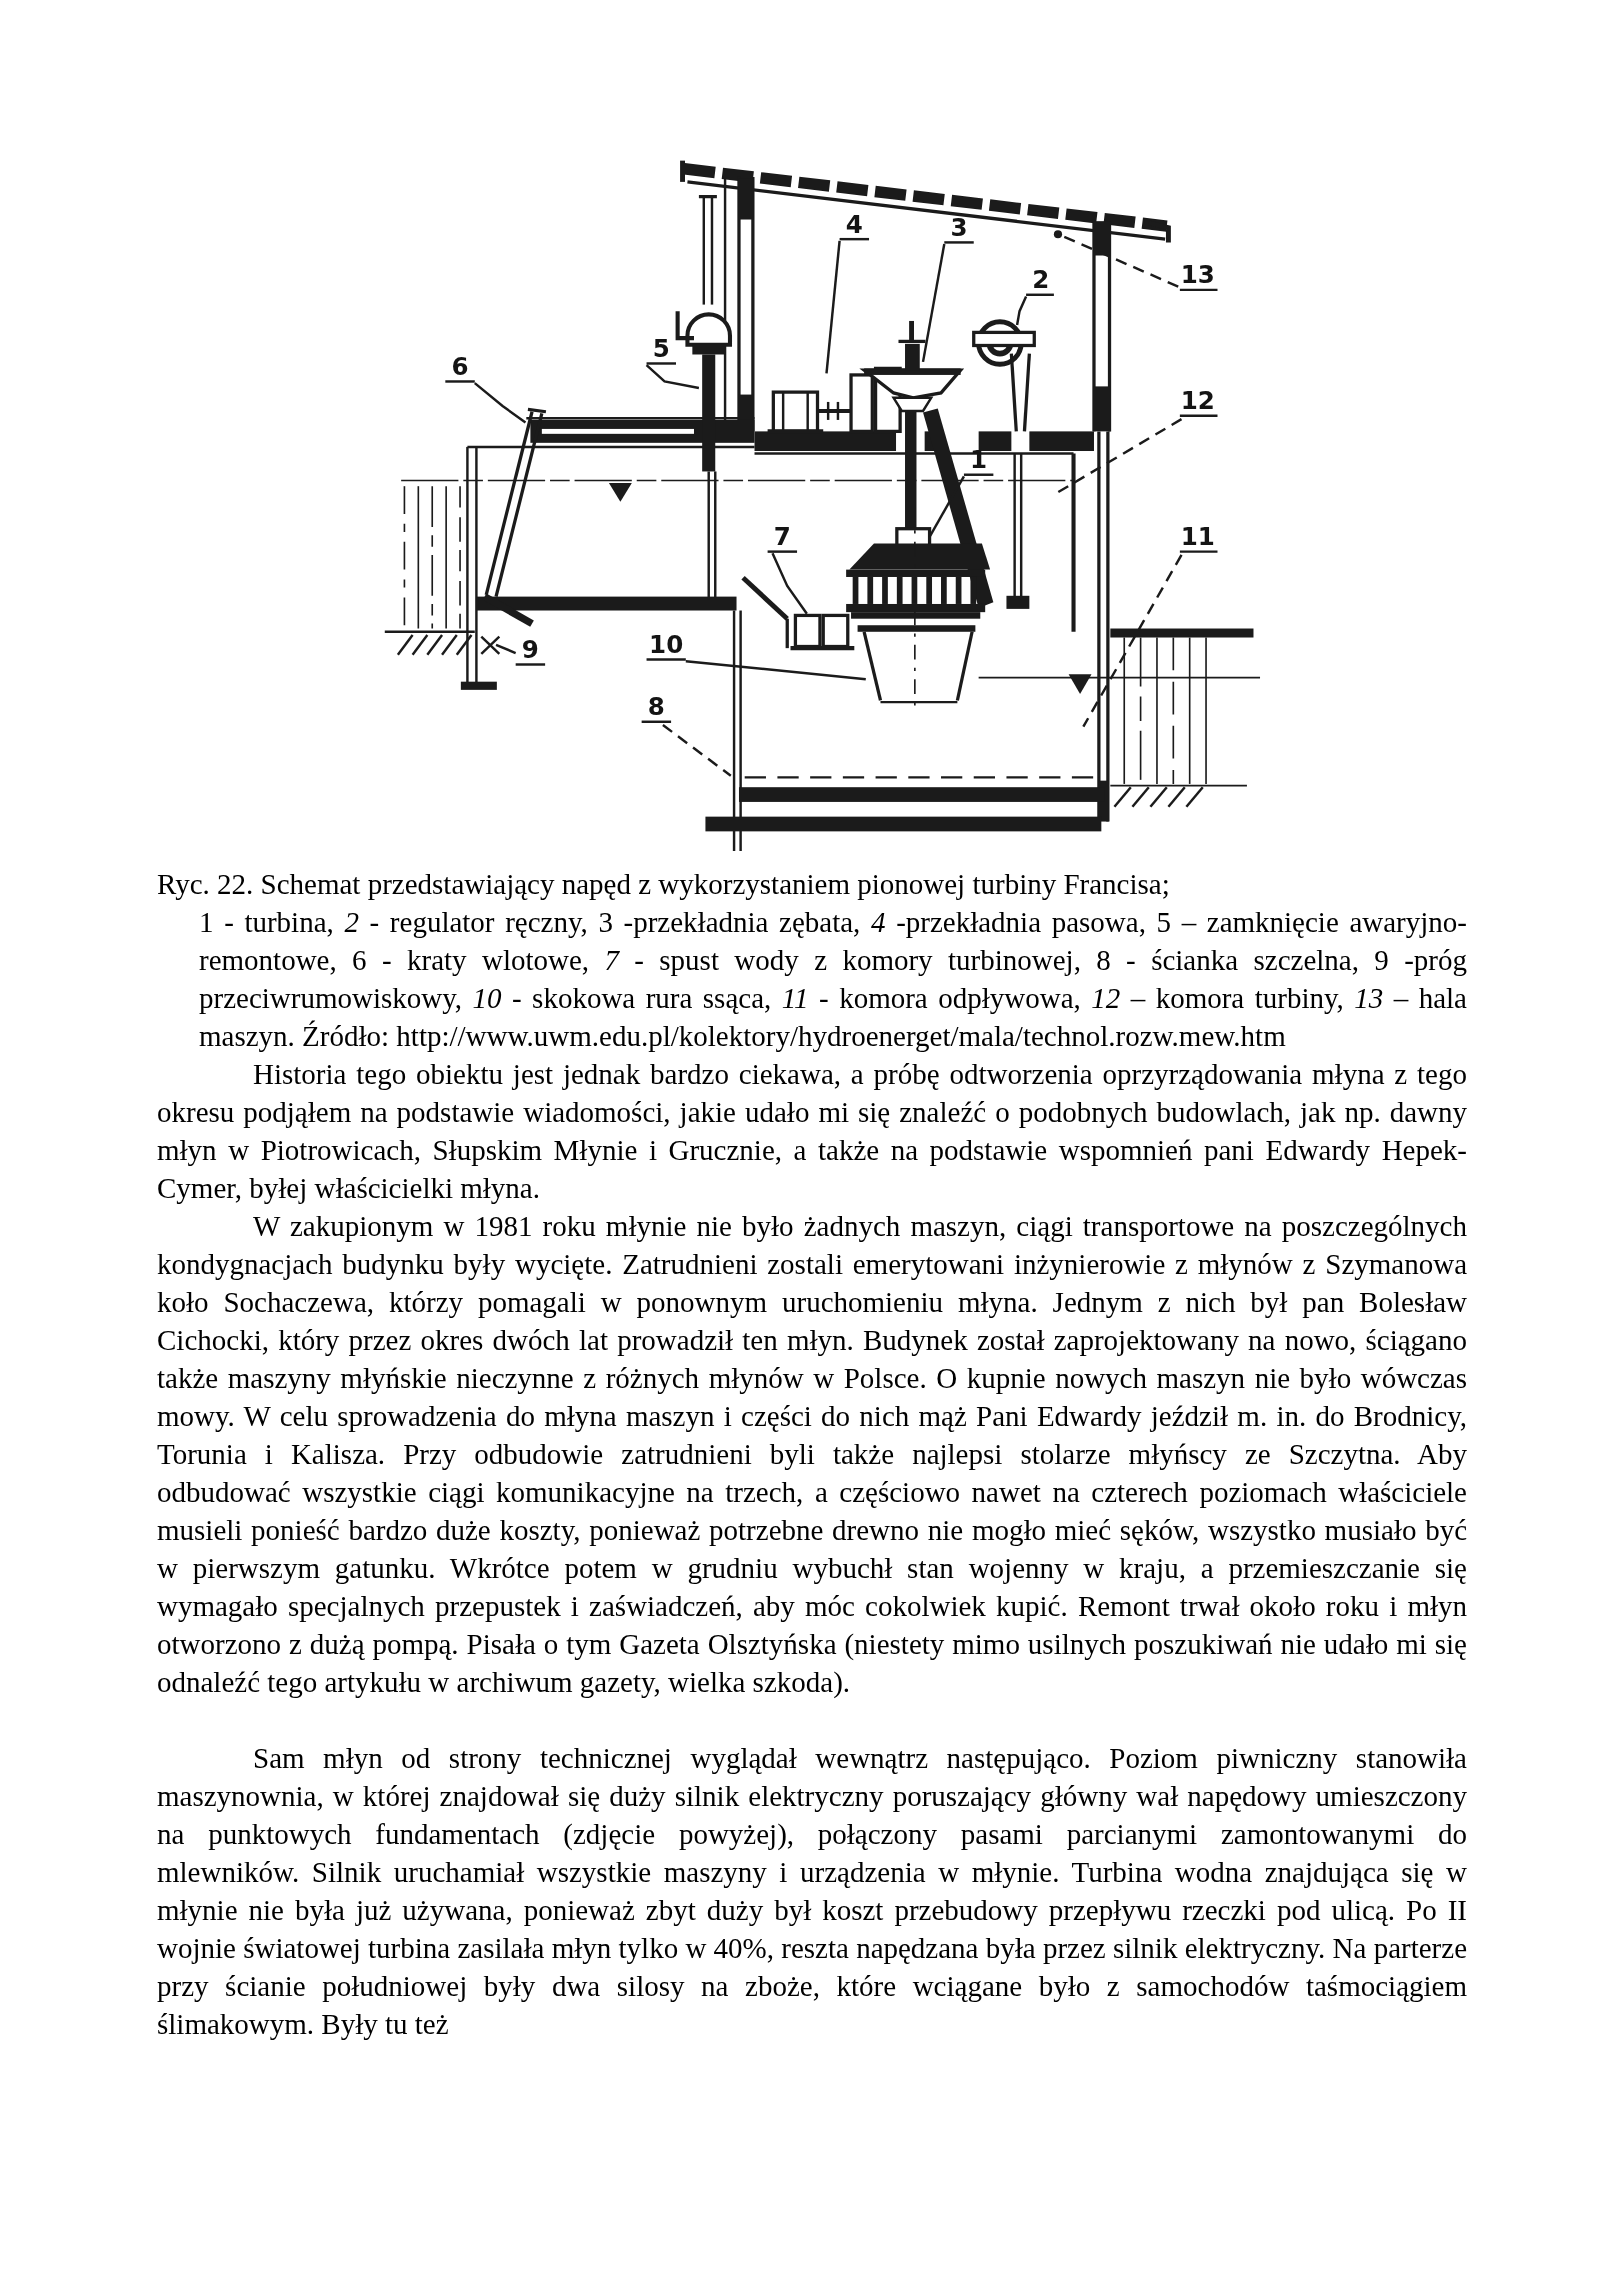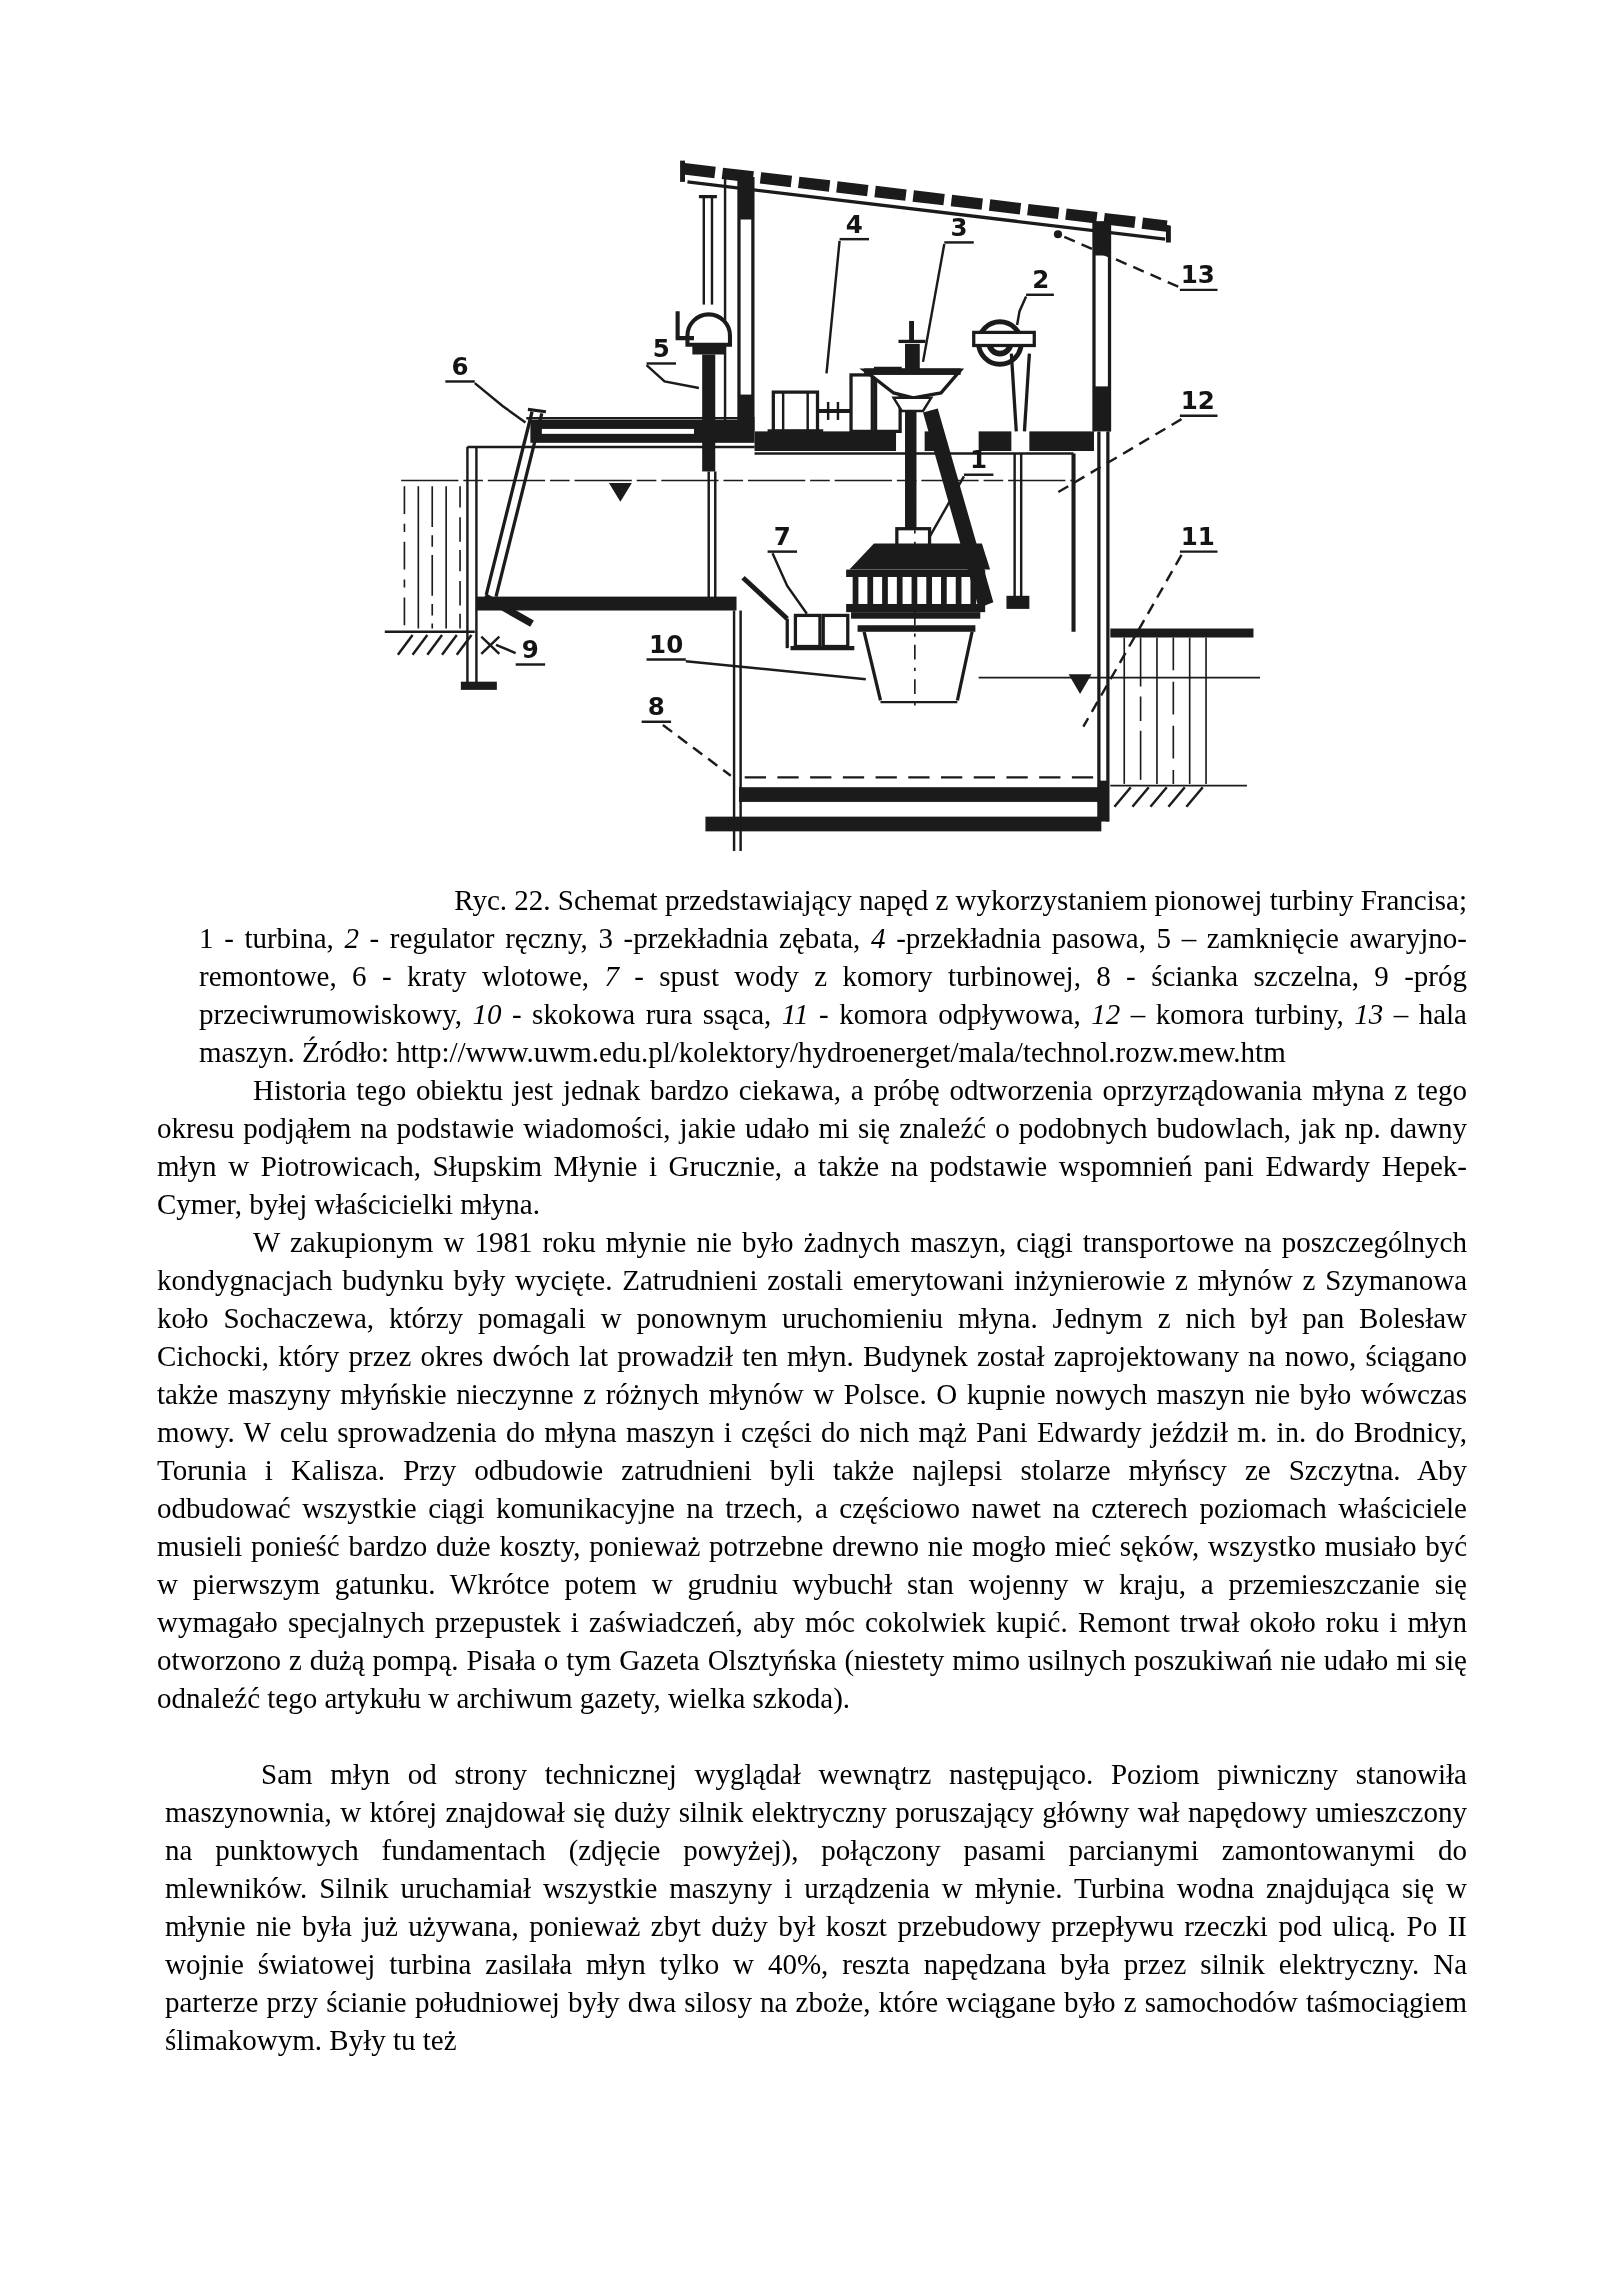--- a/index.html
+++ b/index.html
@@ -17,32 +17,32 @@
     left:352px;top:123px;
     width:949px;height:728px;
   }
   .figure-wrap svg{display:block;width:949px;height:728px;}
   .textflow{
     position:absolute;
     left:157px;top:865px;
     width:1310px;
   }
   .caption-title{
-    font-size:29px;line-height:38px;text-align:right;margin-top:16px;
+    font-size:29px;line-height:38px;text-align:left;
   }
   .caption-legend{
     font-size:29px;line-height:38px;text-align:justify;margin-left:42px;
   }
   .caption-legend .it{font-style:italic;}
   p.body-p{
     margin:0;font-size:29px;line-height:38px;
     text-align:justify;text-indent:96px;
   }
   p.p-first{}
-  p.p-last{margin-top:38px;margin-left:8px;}
+  p.p-last{margin-top:38px;}
   
   .ln{stroke:#1b1b1b;fill:none;}
   .fl{fill:#1b1b1b;stroke:none;}
   .wh{fill:#ffffff;stroke:#1b1b1b;}
   text.dlab{
     font-family:"DejaVu Sans", sans-serif;
     font-weight:bold;font-size:30px;fill:#141414;
     text-anchor:middle;
   }
 </style>

